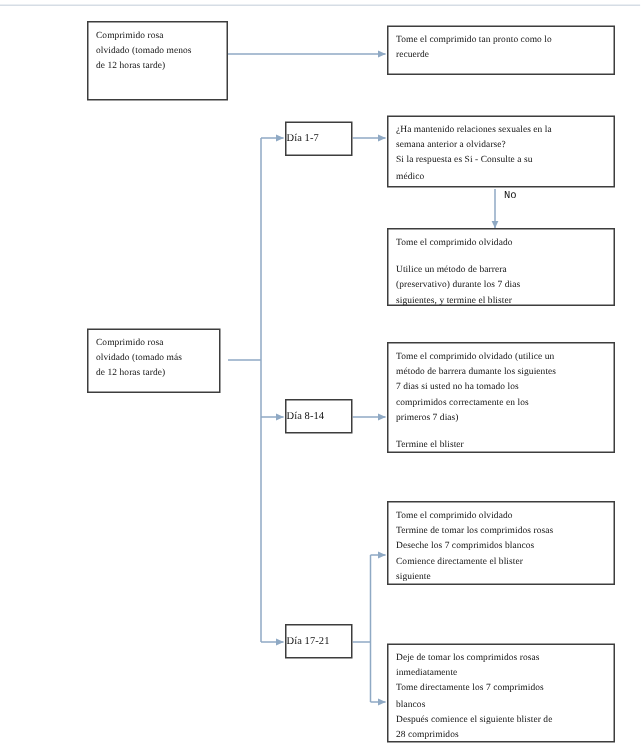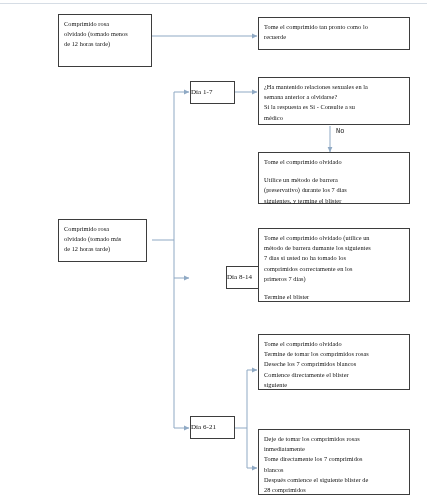--- a/index.html
+++ b/index.html
@@ -132,21 +132,21 @@
     <p>(preservativo) durante los 7 dias</p>
     <p>siguientes, y termine el blister</p>
   </div>
 
   <div class="node" style="left:58px; top:219px; width:89px; height:43px;">
     <p>Comprimido rosa</p>
     <p>olvidado (tomado más</p>
     <p>de 12 horas  tarde)</p>
   </div>
 
-  <div class="node center" style="left:190px; top:266px; width:45px; height:23px;margin-left:36px;">
+  <div class="node center" style="left:190px; top:266px; width:45px; height:23px;">
     <span>Día 8-14</span>
   </div>
 
   <div class="node" style="left:258px; top:228px; width:152px; height:74px;">
     <p>Tome el comprimido olvidado (utilice un</p>
     <p>método de barrera dumante los siguientes</p>
     <p>7 dias si usted no ha tomado los</p>
     <p>comprimidos correctamente en los</p>
     <p>primeros 7 dias)</p>
     <p class="gap">Termine el blister</p>
@@ -154,21 +154,21 @@
 
   <div class="node" style="left:258px; top:334px; width:152px; height:56px;">
     <p>Tome el comprimido olvidado</p>
     <p>Termine de tomar los comprimidos rosas</p>
     <p>Deseche los 7 comprimidos blancos</p>
     <p>Comience directamente el blister</p>
     <p>siguiente</p>
   </div>
 
   <div class="node center" style="left:190px; top:416px; width:45px; height:23px;">
-    <span>Día 6-21</span>
+    <span>Día 17-21</span>
   </div>
 
   <div class="node" style="left:258px; top:429px; width:152px; height:66px;">
     <p>Deje de tomar los comprimidos rosas</p>
     <p>inmediatamente</p>
     <p>Tome directamente los 7 comprimidos</p>
     <p>blancos</p>
     <p>Después comience el siguiente blister de</p>
     <p>28 comprimidos</p>
   </div>

